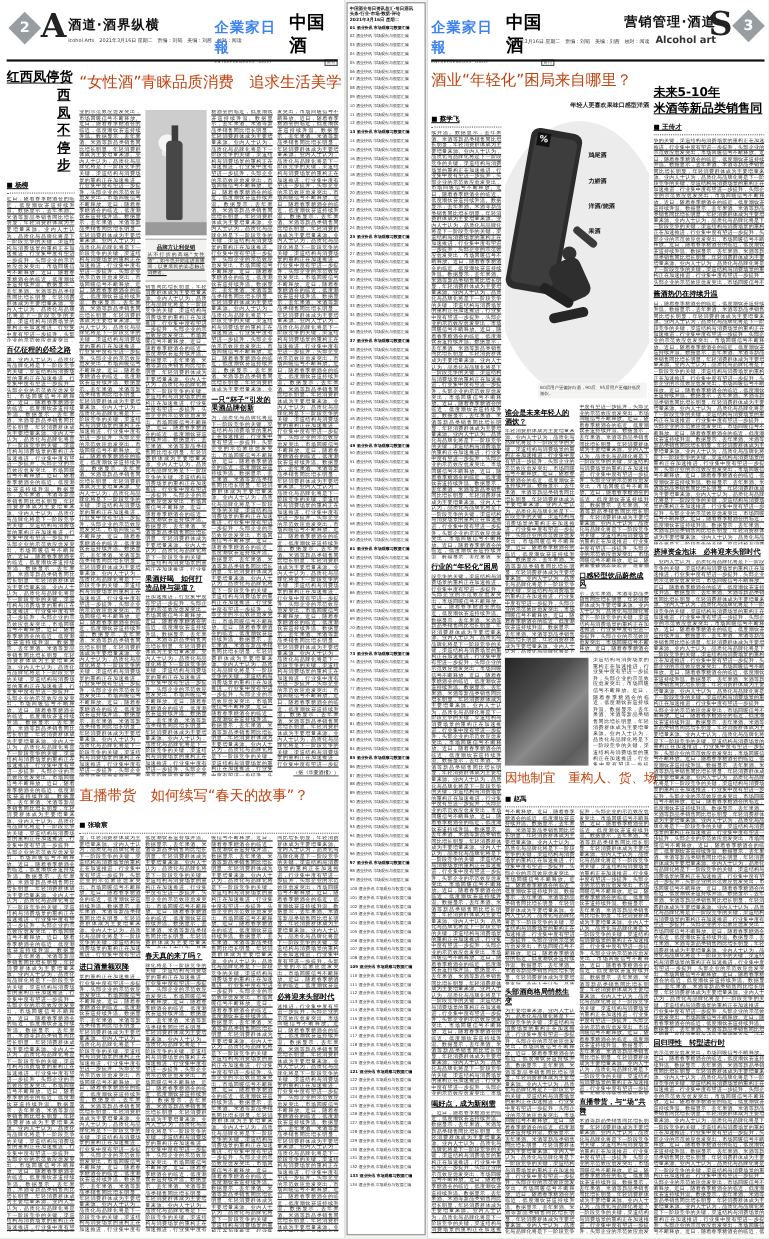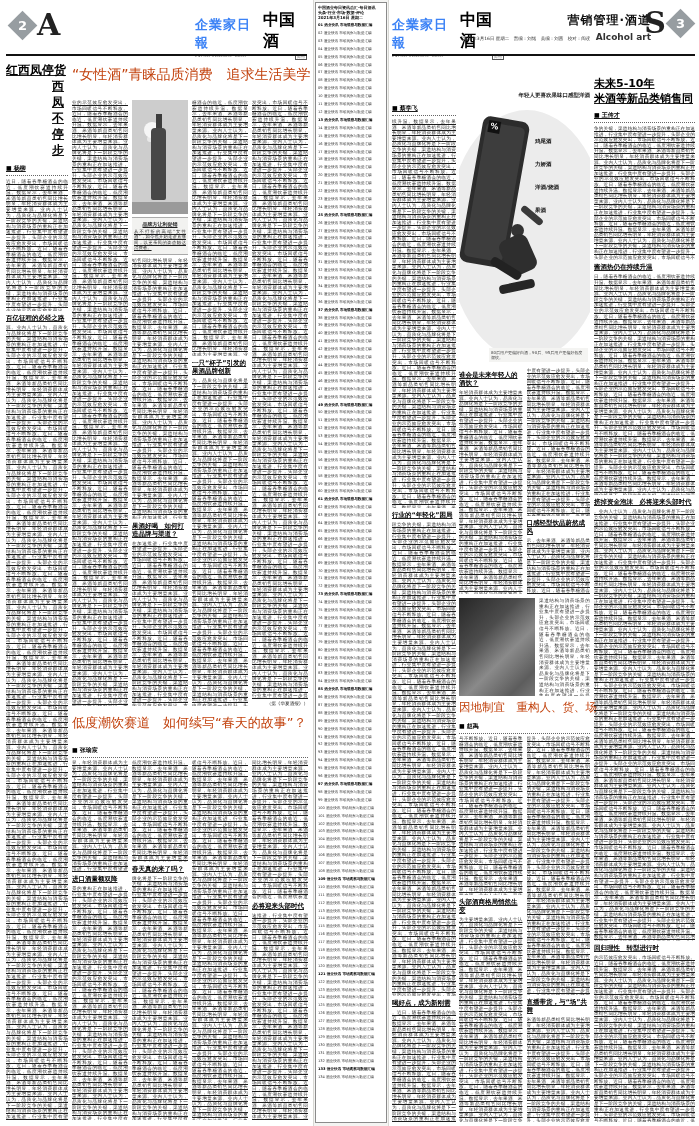--- a/index.html
+++ b/index.html
@@ -86,20 +86,24 @@
 <div id="stage">
 
   <div class="page" id="left-page">
     <div class="hdr">
       <div class="badge-wrap" style="left:8px;top:2px;">
         <div class="diamond">
             <span>2</span>
           </div>
         <div class="bigletter">A</div>
       </div>
+      <div class="sect-block" style="left:62px;top:6px;">
+        <div class="sect-cn">酒道·酒界纵横</div>
+        <div class="sect-sub">lcohol Arts　2021年3月16日 星期二　责编：刘韬　美编：刘茜　校对：阅读</div>
+      </div>
       <div class="mast" style="left:195px;width:112px;">
         <div class="mast-line1">
           <span class="mast-cn">企業家日報</span>
           <span class="mast-prod">中国酒</span>
         </div>
         <div class="mast-line2">
           <span>ENTREPRENEURS' DAILY</span>
           <span class="weekly">周刊</span>
         </div>
       </div>
@@ -139,21 +143,21 @@
         <div class="fill" style="height:302px;">糖酒会的临近，低度潮饮赛道持续升温。数据显示，去年果酒、米酒等新品类销售同比增长明显，年轻消费群体成为主要增量来源。业内人士认为，品质化与品牌化将是下一阶段竞争的关键，渠道结构与消费场景的重构正在加速推进，行业集中度有望进一步提升，头部企业的示范效应愈发突出，市场回暖信号不断释放。近日，随着春季糖酒会的临近，低度潮饮赛道持续升温。数据显示，去年果酒、米酒等新品类销售同比增长明显，年轻消费群体成为主要增量来源。业内人士认为，品质化与品牌化将是下一阶段竞争的关键，渠道结构与消费场景的重构正在加速推进，行业集中度有望进一步提升，头部企业的示范效应愈发突出，市场回暖信号不断释放。近日，随着春季糖酒会的临近，低度潮饮赛道持续升温。数据显示，去年果酒、米酒等新品类销售同比增长明显，年轻消费群体成为主要增量来源。业内人士认为，品质化与品牌化将是下一阶段竞争的关键，渠道结构与消费场景的重构正在加速推进，行业集中度有望进一步提升，头部企业的示范效应愈发突出，市场回暖信号不断释放。近日，随着春季糖酒会的临近，低度潮饮赛道持续升温。数据显示，去年果酒、米酒等新品类销售同比增长明显，年轻消费群体成为主要增量来源。业内人士认为，品质化与品牌化将是下一阶段竞争的关键，渠道结构与消费场景的重构正在加速推进，行业集中度有望进一步提升，头部企业的示范效应愈发突出，市场回暖信号不断释放。近日，随着春季糖酒会的临近，低度潮饮赛道持续升温。数据显示，去年果酒、米酒等新品类销售同比增长明显，年轻消费群体成为主要增量来源。业内人士认为，品质化与品牌化将是下一阶段竞争的关键，渠道结构与消费场景的重构正在加速推进，行业集中度有望进一步提升，头部企业的示范效应愈发突出，市场回暖信号不断释放。近日，随着春季糖酒会的临近，低度潮饮赛道持续升温。数据显示，去年果酒、米酒等新品类销售同比增长明显，年轻消费群</div>
         <div class="subhead">一只“杯子”引发的果酒品牌创新</div>
         <div class="fill grow">为，品质化与品牌化将是下一阶段竞争的关键，渠道结构与消费场景的重构正在加速推进，行业集中度有望进一步提升，头部企业的示范效应愈发突出，市场回暖信号不断释放。近日，随着春季糖酒会的临近，低度潮饮赛道持续升温。数据显示，去年果酒、米酒等新品类销售同比增长明显，年轻消费群体成为主要增量来源。业内人士认为，品质化与品牌化将是下一阶段竞争的关键，渠道结构与消费场景的重构正在加速推进，行业集中度有望进一步提升，头部企业的示范效应愈发突出，市场回暖信号不断释放。近日，随着春季糖酒会的临近，低度潮饮赛道持续升温。数据显示，去年果酒、米酒等新品类销售同比增长明显，年轻消费群体成为主要增量来源。业内人士认为，品质化与品牌化将是下一阶段竞争的关键，渠道结构与消费场景的重构正在加速推进，行业集中度有望进一步提升，头部企业的示范效应愈发突出，市场回暖信号不断释放。近日，随着春季糖酒会的临近，低度潮饮赛道持续升温。数据显示，去年果酒、米酒等新品类销售同比增长明显，年轻消费群体成为主要增量来源。业内人士认为，品质化与品牌化将是下一阶段竞争的关键，渠道结构与消费场景的重构正在加速推进，行业集中度有望进一步提升，头部企业的示范效应愈发突出，市场回暖信号不断释放。近日，随着春季糖酒会的临近，低度潮饮赛道持续升温。数据显示，去年果酒、米酒等新品类销售同比增长明显，年轻消费群体成为主要增量来源。业内人士认为，品质化与品牌化将是下一阶段竞争的关键，渠道结构与消费场景的重构正在加速推进，行业集中度有望进一步提升，头部企业的示范效应愈发突出，市场回暖信号不断释放。近日，随着春季糖酒会的临近，低度潮饮赛道持续升温。数据显示，去年果酒、米酒等新品类销售同比增长明显，年轻消费群体成为主要增量来源。业内人士认为，品质化与品牌化</div>
       </div>
       <div class="col">
         <div class="fill grow">发突出，市场回暖信号不断释放。近日，随着春季糖酒会的临近，低度潮饮赛道持续升温。数据显示，去年果酒、米酒等新品类销售同比增长明显，年轻消费群体成为主要增量来源。业内人士认为，品质化与品牌化将是下一阶段竞争的关键，渠道结构与消费场景的重构正在加速推进，行业集中度有望进一步提升，头部企业的示范效应愈发突出，市场回暖信号不断释放。近日，随着春季糖酒会的临近，低度潮饮赛道持续升温。数据显示，去年果酒、米酒等新品类销售同比增长明显，年轻消费群体成为主要增量来源。业内人士认为，品质化与品牌化将是下一阶段竞争的关键，渠道结构与消费场景的重构正在加速推进，行业集中度有望进一步提升，头部企业的示范效应愈发突出，市场回暖信号不断释放。近日，随着春季糖酒会的临近，低度潮饮赛道持续升温。数据显示，去年果酒、米酒等新品类销售同比增长明显，年轻消费群体成为主要增量来源。业内人士认为，品质化与品牌化将是下一阶段竞争的关键，渠道结构与消费场景的重构正在加速推进，行业集中度有望进一步提升，头部企业的示范效应愈发突出，市场回暖信号不断释放。近日，随着春季糖酒会的临近，低度潮饮赛道持续升温。数据显示，去年果酒、米酒等新品类销售同比增长明显，年轻消费群体成为主要增量来源。业内人士认为，品质化与品牌化将是下一阶段竞争的关键，渠道结构与消费场景的重构正在加速推进，行业集中度有望进一步提升，头部企业的示范效应愈发突出，市场回暖信号不断释放。近日，随着春季糖酒会的临近，低度潮饮赛道持续升温。数据显示，去年果酒、米酒等新品类销售同比增长明显，年轻消费群体成为主要增量来源。业内人士认为，品质化与品牌化将是下一阶段竞争的关键，渠道结构与消费场景的重构正在加速推进，行业集中度有望进一步提升，头部企业的示范效应愈发突出，市场回暖信号不断释放。近日，随着春季糖酒会的临近，低度潮饮赛道持续升温。数据显示，去年果酒、米酒等新品类销售同比增长明显，年轻消费群体成为主要增量来源。业内人士认为，品质化与品牌化将是下一阶段竞争的关键，渠道结构与消费场景的重构正在加速推进，行业集中度有望进一步提升，头部企业的示范效应愈发突出，市场回暖信号不断释放。近日，随着春季糖酒会的临近，低度潮饮赛道持续升温。数据显示，去年果酒、米酒等新品类销售同比增长明显，年轻消费群体成为主要增量来源。业内人士认为，品质化与品牌化将是下一阶段竞争的关键，渠道结构与消费场景的重构正在加速推进，行业集中度有望进一步提升，头部企业的示范效应愈发突出，市场回暖信号不断释放。近日，随着春季糖酒会的临近，低度潮饮赛道持续升温。数据显示，去年果酒、米酒等新品类销售同比增长明显，年轻消费群体成为主要增量来源。业内人士认为，品质化与品牌化将是下一阶段竞争的关键，渠道结构与消费场景的重构正在加速推进，行业集中度有望进一步提升，头部企业的示范效应愈发突出，市场回暖信号不断释放。近日，随着春季糖酒会的临近，低度潮饮赛道持续升温。数据显示，去年果酒、米酒等新品类销售同比增长明显，年轻消费群体成为主要增量来源。业内人士认为，品质化与品牌化将是下一阶段竞争的关键，渠道结构与消费场景的重构正在加速推进，行业集中度有望进一步提升，头部企业的示范效应愈发突出，市场回暖信号不断释放。近日，随着春季糖酒会的临近，低度潮饮赛道持续升温。数据显示，去年果酒、米酒等新品类销售同比增长明显，年轻消费群体成为主要增量来源。业内人士认为，品质化与品牌化将是下一阶段竞争的关键，渠道结构与消费场景的重构正在加速推进，行业集中度有望进一步提升，头部企业的示范效应愈发突出，市场回暖信号不断释放。近日，随着春季糖</div>
         <div class="source-line">（据《华夏酒报》）</div>
       </div>
     </div>
 
-    <div class="headline" style="left:72px;top:714px;font-size:13px;">低度潮饮赛道　如何续写“春天的故事”？</div>
+    <div class="headline" style="left:72px;top:714px;font-size:13px;">直播带货　如何续写“春天的故事”？</div>
     <div class="byline" style="position:absolute;left:72px;top:746px;width:236px;">■ 张瑜宸</div>
     <div class="cols" id="lp-bottom-cols">
       <div class="col">
         <div class="fill" style="height:140px;">显，年轻消费群体成为主要增量来源。业内人士认为，品质化与品牌化将是下一阶段竞争的关键，渠道结构与消费场景的重构正在加速推进，行业集中度有望进一步提升，头部企业的示范效应愈发突出，市场回暖信号不断释放。近日，随着春季糖酒会的临近，低度潮饮赛道持续升温。数据显示，去年果酒、米酒等新品类销售同比增长明显，年轻消费群体成为主要增量来源。业内人士认为，品质化与品牌化将是下一阶段竞争的关键，渠道结构与消费场景的重构正在加速推进，行业集中度有望进一步提升，头部企业的示范效应愈发突出，市场回暖信号不断释放。近日，随着春季糖酒会的临近，低度潮饮赛道持续升温。数据显示，去年果酒、米酒等新品类销售同比增长明显，年轻消费群体成为主要增量来源。业内人士认为，品质化与品牌化将是下一阶段竞争的关键，渠道结构与消费场景的重构正在加速推进，行业集中度有望进一步提升，头部企业的示范效应愈发突出，市场回暖信号不断释放。近日</div>
         <div class="subhead">进口酒量额双降</div>
         <div class="fill grow">景的重构正在加速推进，行业集中度有望进一步提升，头部企业的示范效应愈发突出，市场回暖信号不断释放。近日，随着春季糖酒会的临近，低度潮饮赛道持续升温。数据显示，去年果酒、米酒等新品类销售同比增长明显，年轻消费群体成为主要增量来源。业内人士认为，品质化与品牌化将是下一阶段竞争的关键，渠道结构与消费场景的重构正在加速推进，行业集中度有望进一步提升，头部企业的示范效应愈发突出，市场回暖信号不断释放。近日，随着春季糖酒会的临近，低度潮饮赛道持续升温。数据显示，去年果酒、米酒等新品类销售同比增长明显，年轻消费群体成为主要增量来源。业内人士认为，品质化与品牌化将是下一阶段竞争的关键，渠道结构与消费场景的重构正在加速推进，行业集中度有望进一步提升，头部企业的示范效应愈发突出，市场回暖信号不断释放。近日，随着春季糖酒会的临近，低度潮饮赛道持续升温。数据显示，去年果酒、米酒等新品类销售同比增长明显，年轻消费群体成为主要增量来源。业内人士认为，品质化与品牌化将是下一阶段竞争的关键，渠道结构与消费场景的重构正在加速推进，行业集中度有望进一步提升，头部企业的示范效应愈发突出，市场回暖信号不断释放。近日，随着春季糖酒会的临近，低度潮饮赛道持续升温。数据显示，去年果酒、米酒等新品类销售同比增长明显，年轻消费群体成为主要增量来源。业内人士认为，品质</div>
       </div>
       <div class="col">
         <div class="fill" style="height:128px;">低度潮饮赛道持续升温。数据显示，去年果酒、米酒等新品类销售同比增长明显，年轻消费群体成为主要增量来源。业内人士认为，品质化与品牌化将是下一阶段竞争的关键，渠道结构与消费场景的重构正在加速推进，行业集中度有望进一步提升，头部企业的示范效应愈发突出，市场回暖信号不断释放。近日，随着春季糖酒会的临近，低度潮饮赛道持续升温。数据显示，去年果酒、米酒等新品类销售同比增长明显，年轻消费群体成为主要增量来源。业内人士认为，品质化与品牌化将是下一阶段竞争的关键，渠道结构与消费场景的重构正在加速推进，行业集中度有望进一步提升，头部企业的示范效应愈发突出，市场回暖信号不断释放。近日，随着春季糖酒会的临近，低度潮饮赛道持续升温。数据显示，去年果酒、米酒等新品类销售同比增长明显，年轻消费群体成为主要增量来源。业内人士认为，品质化与品牌化将是下一阶段竞争的关键</div>
         <div class="subhead">春天真的来了吗？</div>
@@ -333,20 +337,21 @@
       </div>
       <div class="badge-wrap" style="right:4px;top:0;">
         <div class="bigletter">S</div>
         <div class="diamond">
             <span>3</span>
           </div>
       </div>
     </div>
     <div class="hrule" style="left:3px;top:54px;width:303px;"></div>
 
+    <div class="headline" style="left:3px;top:64px;font-size:14px;">酒业“年轻化”困局来自哪里？</div>
     <div style="position:absolute;left:3px;top:92px;width:198px;text-align:right;font-size:5.5px;font-weight:bold;">年轻人更喜欢果味口感型洋酒</div>
 
     <div id="rp-c1" class="col">
       <div class="byline">■ 蔡学飞</div>
       <div class="fill" style="height:408px;">续升温。数据显示，去年果酒、米酒等新品类销售同比增长明显，年轻消费群体成为主要增量来源。业内人士认为，品质化与品牌化将是下一阶段竞争的关键，渠道结构与消费场景的重构正在加速推进，行业集中度有望进一步提升，头部企业的示范效应愈发突出，市场回暖信号不断释放。近日，随着春季糖酒会的临近，低度潮饮赛道持续升温。数据显示，去年果酒、米酒等新品类销售同比增长明显，年轻消费群体成为主要增量来源。业内人士认为，品质化与品牌化将是下一阶段竞争的关键，渠道结构与消费场景的重构正在加速推进，行业集中度有望进一步提升，头部企业的示范效应愈发突出，市场回暖信号不断释放。近日，随着春季糖酒会的临近，低度潮饮赛道持续升温。数据显示，去年果酒、米酒等新品类销售同比增长明显，年轻消费群体成为主要增量来源。业内人士认为，品质化与品牌化将是下一阶段竞争的关键，渠道结构与消费场景的重构正在加速推进，行业集中度有望进一步提升，头部企业的示范效应愈发突出，市场回暖信号不断释放。近日，随着春季糖酒会的临近，低度潮饮赛道持续升温。数据显示，去年果酒、米酒等新品类销售同比增长明显，年轻消费群体成为主要增量来源。业内人士认为，品质化与品牌化将是下一阶段竞争的关键，渠道结构与消费场景的重构正在加速推进，行业集中度有望进一步提升，头部企业的示范效应愈发突出，市场回暖信号不断释放。近日，随着春季糖酒会的临近，低度潮饮赛道持续升温。数据显示，去年果酒、米酒等新品类销售同比增长明显，年轻消费群体成为主要增量来源。业内人士认为，品质化与品牌化将是下一阶段竞争的关键，渠道结构与消费场景的重构正在加速推进，行业集中度有望进一步提升，头部企业的示范效应愈发突出，市场回暖信号不断释放。近日，随着春季糖酒会的临近，低度潮饮赛道持续升温。数据显示，去年果酒、米酒等新品类销售同比增长明显，年轻消费群体成为主要增量来源。业内人士认为，品质化与品牌化将是下一阶段竞争的关键，渠道结构与消费场景的重构正在加速推进，行业集中度有望进一步提升，头部企业的示范效应愈发突出，市场回暖信号不断释放。近日，随着春季糖酒会的临近，低度潮饮赛道持续升温。数据显示，去年果酒、米酒等新品类销售同比增长明显，年轻消费群体成为主要增量来源。业内人士认为，品质化与品牌化将是下一阶段竞争的关键，渠道结构与消费场景的重构正在加速推进，行业集中度有望进一步提升，头部企业的示范效应愈发突出，市场回暖信号不断释放。近日，随着春季糖酒会的临近，低度潮饮赛道持续升温。数据显示，去年果酒、米酒等新品类销售同比增长明显，年轻消费群体成为主要增量来源。业内人士认为，品质化与品牌化将是下一阶段竞争的关键，渠道结构与消费场景的重构正在加速推进，行业集中度有望进一步提升，头部企业的示范效应愈发突出，市场回暖信号不断释放。近日，随着春季糖酒会的临近，低度潮饮赛道持续升温。数据显示，去年果酒、米酒</div>
       <div class="subhead">行业的“年轻化”困局</div>
       <div class="fill" style="height:496px;">段竞争的关键，渠道结构与消费场景的重构正在加速推进，行业集中度有望进一步提升，头部企业的示范效应愈发突出，市场回暖信号不断释放。近日，随着春季糖酒会的临近，低度潮饮赛道持续升温。数据显示，去年果酒、米酒等新品类销售同比增长明显，年轻消费群体成为主要增量来源。业内人士认为，品质化与品牌化将是下一阶段竞争的关键，渠道结构与消费场景的重构正在加速推进，行业集中度有望进一步提升，头部企业的示范效应愈发突出，市场回暖信号不断释放。近日，随着春季糖酒会的临近，低度潮饮赛道持续升温。数据显示，去年果酒、米酒等新品类销售同比增长明显，年轻消费群体成为主要增量来源。业内人士认为，品质化与品牌化将是下一阶段竞争的关键，渠道结构与消费场景的重构正在加速推进，行业集中度有望进一步提升，头部企业的示范效应愈发突出，市场回暖信号不断释放。近日，随着春季糖酒会的临近，低度潮饮赛道持续升温。数据显示，去年果酒、米酒等新品类销售同比增长明显，年轻消费群体成为主要增量来源。业内人士认为，品质化与品牌化将是下一阶段竞争的关键，渠道结构与消费场景的重构正在加速推进，行业集中度有望进一步提升，头部企业的示范效应愈发突出，市场回暖信号不断释放。近日，随着春季糖酒会的临近，低度潮饮赛道持续升温。数据显示，去年果酒、米酒等新品类销售同比增长明显，年轻消费群体成为主要增量来源。业内人士认为，品质化与品牌化将是下一阶段竞争的关键，渠道结构与消费场景的重构正在加速推进，行业集中度有望进一步提升，头部企业的示范效应愈发突出，市场回暖信号不断释放。近日，随着春季糖酒会的临近，低度潮饮赛道持续升温。数据显示，去年果酒、米酒等新品类销售同比增长明显，年轻消费群体成为主要增量来源。业内人士认为，品质化与品牌化将是下一阶段竞争的关键，渠道结构与消费场景的重构正在加速推进，行业集中度有望进一步提升，头部企业的示范效应愈发突出，市场回暖信号不断释放。近日，随着春季糖酒会的临近，低度潮饮赛道持续升温。数据显示，去年果酒、米酒等新品类销售同比增长明显，年轻消费群体成为主要增量来源。业内人士认为，品质化与品牌化将是下一阶段竞争的关键，渠道结构与消费场景的重构正在加速推进，行业集中度有望进一步提升，头部企业的示范效应愈发突出，市场回暖信号不断释放。近日，随着春季糖酒会的临近，低度潮饮赛道持续升温。数据显示，去年果酒、米酒等新品类销售同比增长明显，年轻消费群体成为主要增量来源。业内人士认为，品质化与品牌化将是下一阶段竞争的关键，渠道结构与消费场景的重构正在加速推进，行业集中度有望进一步提升，头部企业的示范效应愈发突出，市场回暖信号不断释放。近日，随着春季糖酒会的临近，低度潮饮赛道持续升温。数据显示，去年果酒、米酒等新品类销售同比增长明显，年轻消费群体成为主要增量来源。业内人士认为，品质化与品牌化将是下一阶段竞争的关键，渠道结构与消费场景的重构正在加速推进，行业集中度有望进一步提升，头部企业的示范效应愈发突出，市场回暖信号不断释放。近日，随着春季糖酒会的临近，低度潮饮赛道持续升温。数据显示，去年果酒、米酒等新品类销售同比增长明显，年轻消费群体成为主要增量来源。业内人士认为，品质化与品牌化将是下一阶段竞争的关键，渠道结构与消费场景的重构正在加速推进，行业集中度有望进一步提升，头部企业的示范效应愈发突出，市场回暖信号不断释放。近日，随着春季糖酒会的临近，低度潮饮赛道持续升温。数据显示，去年果酒、米酒等新品类销售同</div>
       <div class="subhead">喝好点，成为新刚需</div>
       <div class="fill grow">。近日，随着春季糖酒会的临近，低度潮饮赛道持续升温。数据显示，去年果酒、米酒等新品类销售同比增长明显，年轻消费群体成为主要增量来源。业内人士认为，品质化与品牌化将是下一阶段竞争的关键，渠道结构与消费场景的重构正在加速推进，行业集中度有望进一步提升，头部企业的示范效应愈发突出，市场回暖信号不断释放。近日，随着春季糖酒会的临近，低度潮饮赛道持续升温。数据显示，去年果酒、米酒等新品类销售同比增长明显，年轻消费群体成为主要增量来源。业内人士认为，品质化与品牌化将是下一阶段竞争的关键，渠道结构与消费场景的重构正在加速推进，行业集中度有望进一步提</div>
     </div>

